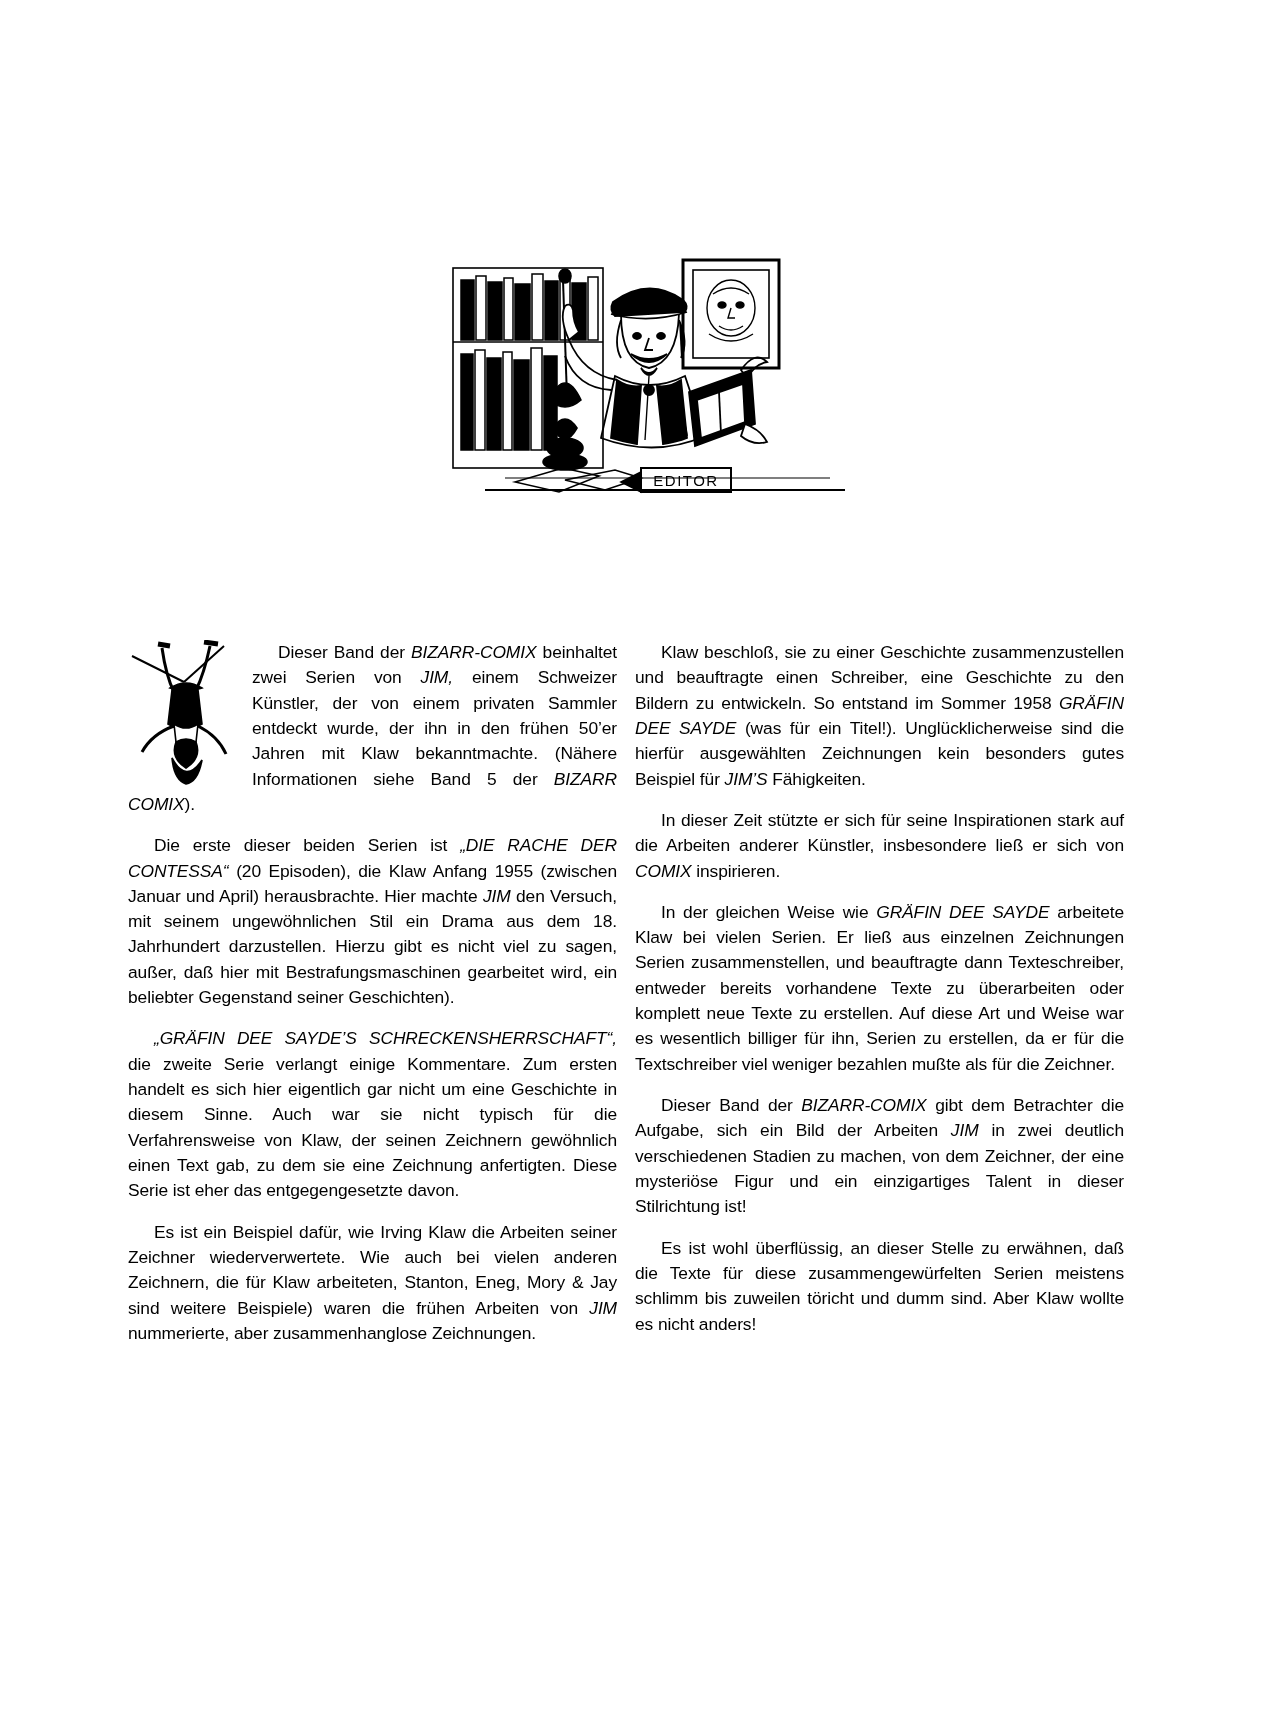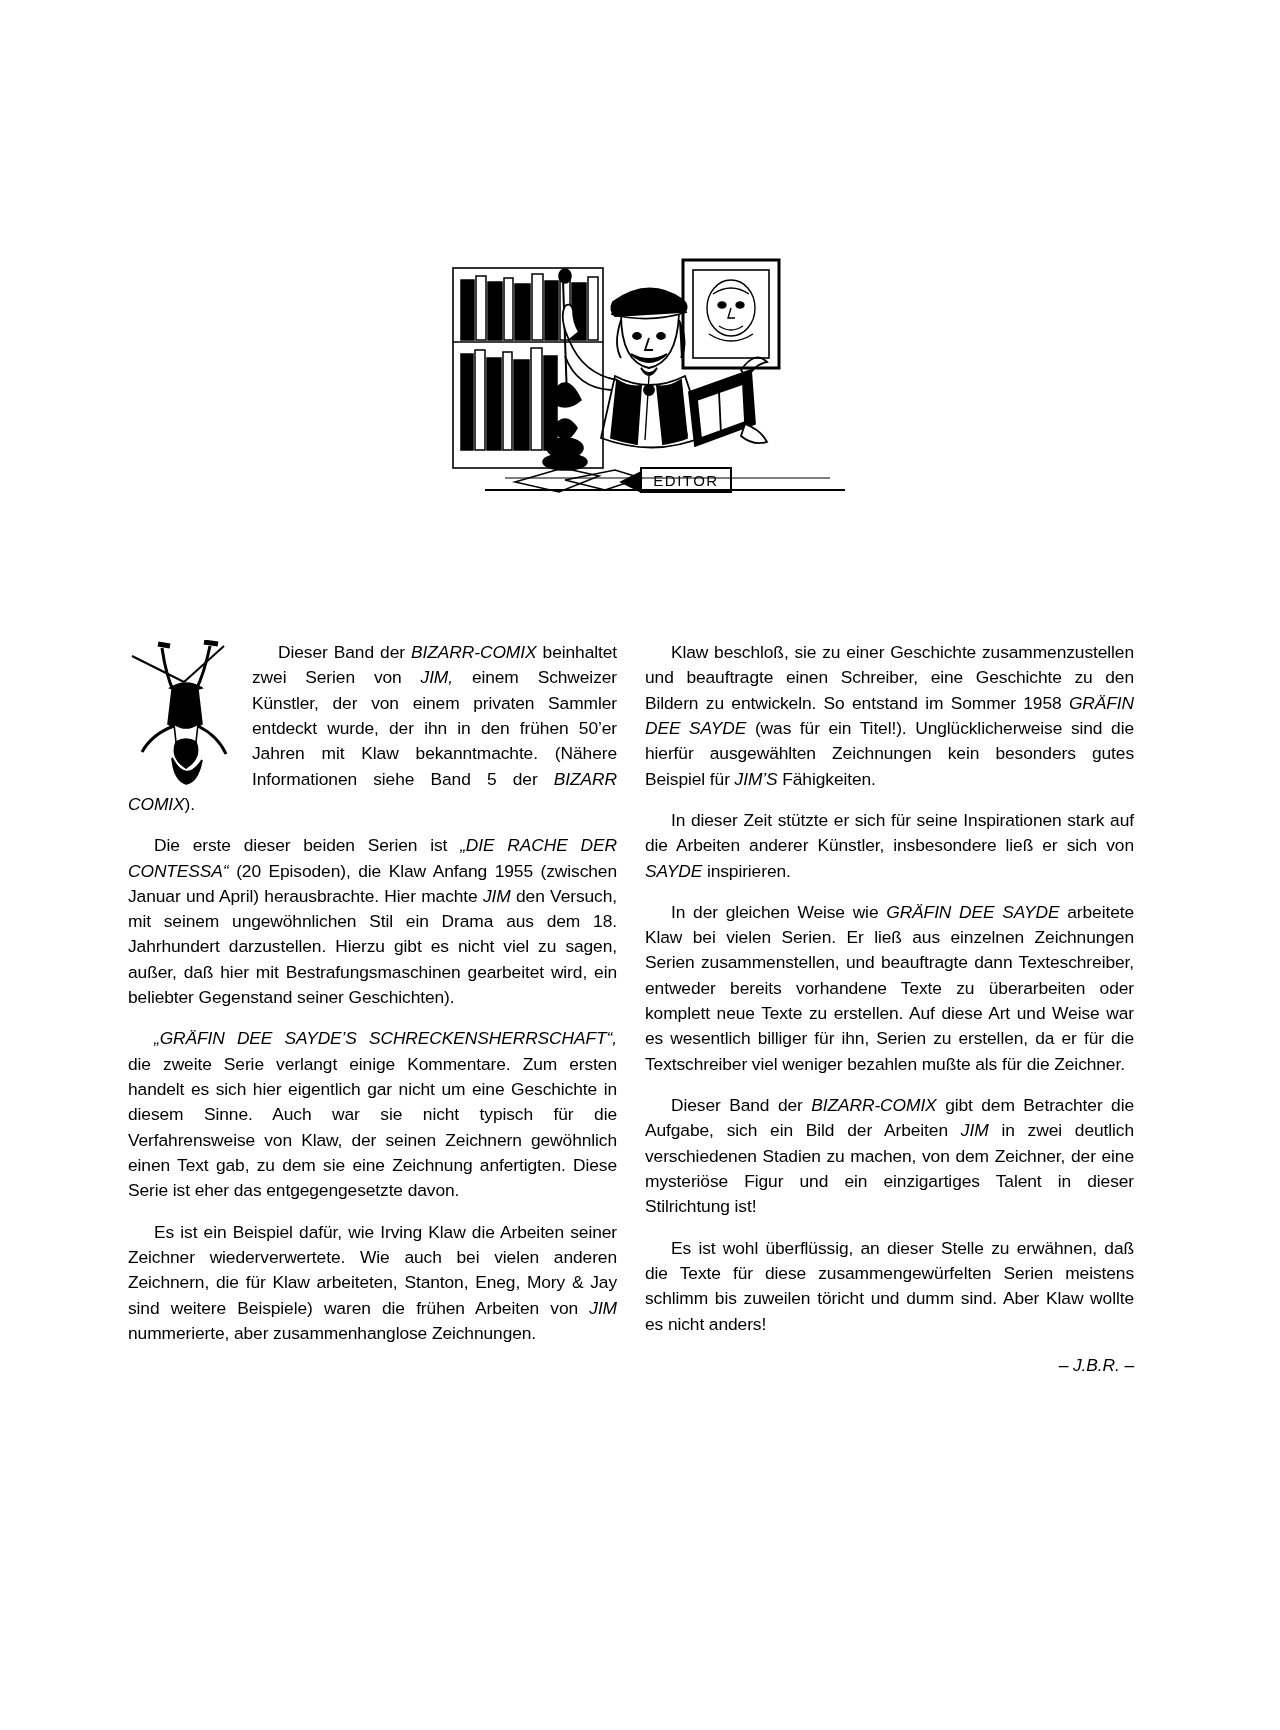--- a/index.html
+++ b/index.html
@@ -37,21 +37,21 @@
     display: block;
   }
 
   
   .columns {
     position: absolute;
     left: 128px;
     top: 640px;
     width: 1024px;
     display: flex;
-    gap: 28px;
+    gap: 18px;
   }
   .col {
     width: 489px;
   }
   .col p {
     margin: 0 0 16px 0;
     font-size: 17.4px;
     line-height: 1.455;
     text-align: justify;
     text-justify: inter-word;
@@ -237,31 +237,30 @@
         Es ist ein Beispiel dafür, wie Irving Klaw die Arbeiten seiner Zeichner wiederverwertete. Wie auch bei vielen anderen Zeichnern, die für Klaw arbeiteten, Stanton, Eneg, Mory &amp; Jay sind weitere Beispiele) waren die frühen Arbeiten von <span class="italic">JIM</span> nummerierte, aber zusammenhanglose Zeichnungen.
       </p>
     </div>
 
     <div class="col">
       <p class="indent">
         Klaw beschloß, sie zu einer Geschichte zusammenzustellen und beauftragte einen Schreiber, eine Geschichte zu den Bildern zu entwickeln. So entstand im Sommer 1958 <span class="italic">GRÄFIN DEE SAYDE</span> (was für ein Titel!). Unglücklicherweise sind die hierfür ausgewählten Zeichnungen kein besonders gutes Beispiel für <span class="italic">JIM’S</span> Fähigkeiten.
       </p>
 
       <p class="indent">
-        In dieser Zeit stützte er sich für seine Inspirationen stark auf die Arbeiten anderer Künstler, insbesondere ließ er sich von <span class="italic">SAYDE</span> inspirieren.
+        In dieser Zeit stützte er sich für seine Inspirationen stark auf die Arbeiten anderer Künstler, insbesondere ließ er sich von <span class="italic">COMIX</span> inspirieren.
       </p>
 
       <p class="indent">
         In der gleichen Weise wie <span class="italic">GRÄFIN DEE SAYDE</span> arbeitete Klaw bei vielen Serien. Er ließ aus einzelnen Zeichnungen Serien zusammenstellen, und beauftragte dann Texteschreiber, entweder bereits vorhandene Texte zu überarbeiten oder komplett neue Texte zu erstellen. Auf diese Art und Weise war es wesentlich billiger für ihn, Serien zu erstellen, da er für die Textschreiber viel weniger bezahlen mußte als für die Zeichner.
       </p>
 
       <p class="indent">
         Dieser Band der <span class="italic">BIZARR-COMIX</span> gibt dem Betrachter die Aufgabe, sich ein Bild der Arbeiten <span class="italic">JIM</span> in zwei deutlich verschiedenen Stadien zu machen, von dem Zeichner, der eine mysteriöse Figur und ein einzigartiges Talent in dieser Stilrichtung ist!
       </p>
 
       <p class="indent">
         Es ist wohl überflüssig, an dieser Stelle zu erwähnen, daß die Texte für diese zusammengewürfelten Serien meistens schlimm bis zuweilen töricht und dumm sind. Aber Klaw wollte es nicht anders!
       </p>
 
-      <p class="sig">– J.B.R. –</p>
     </div>
   </div>
 </div>
 
 </body></html>

